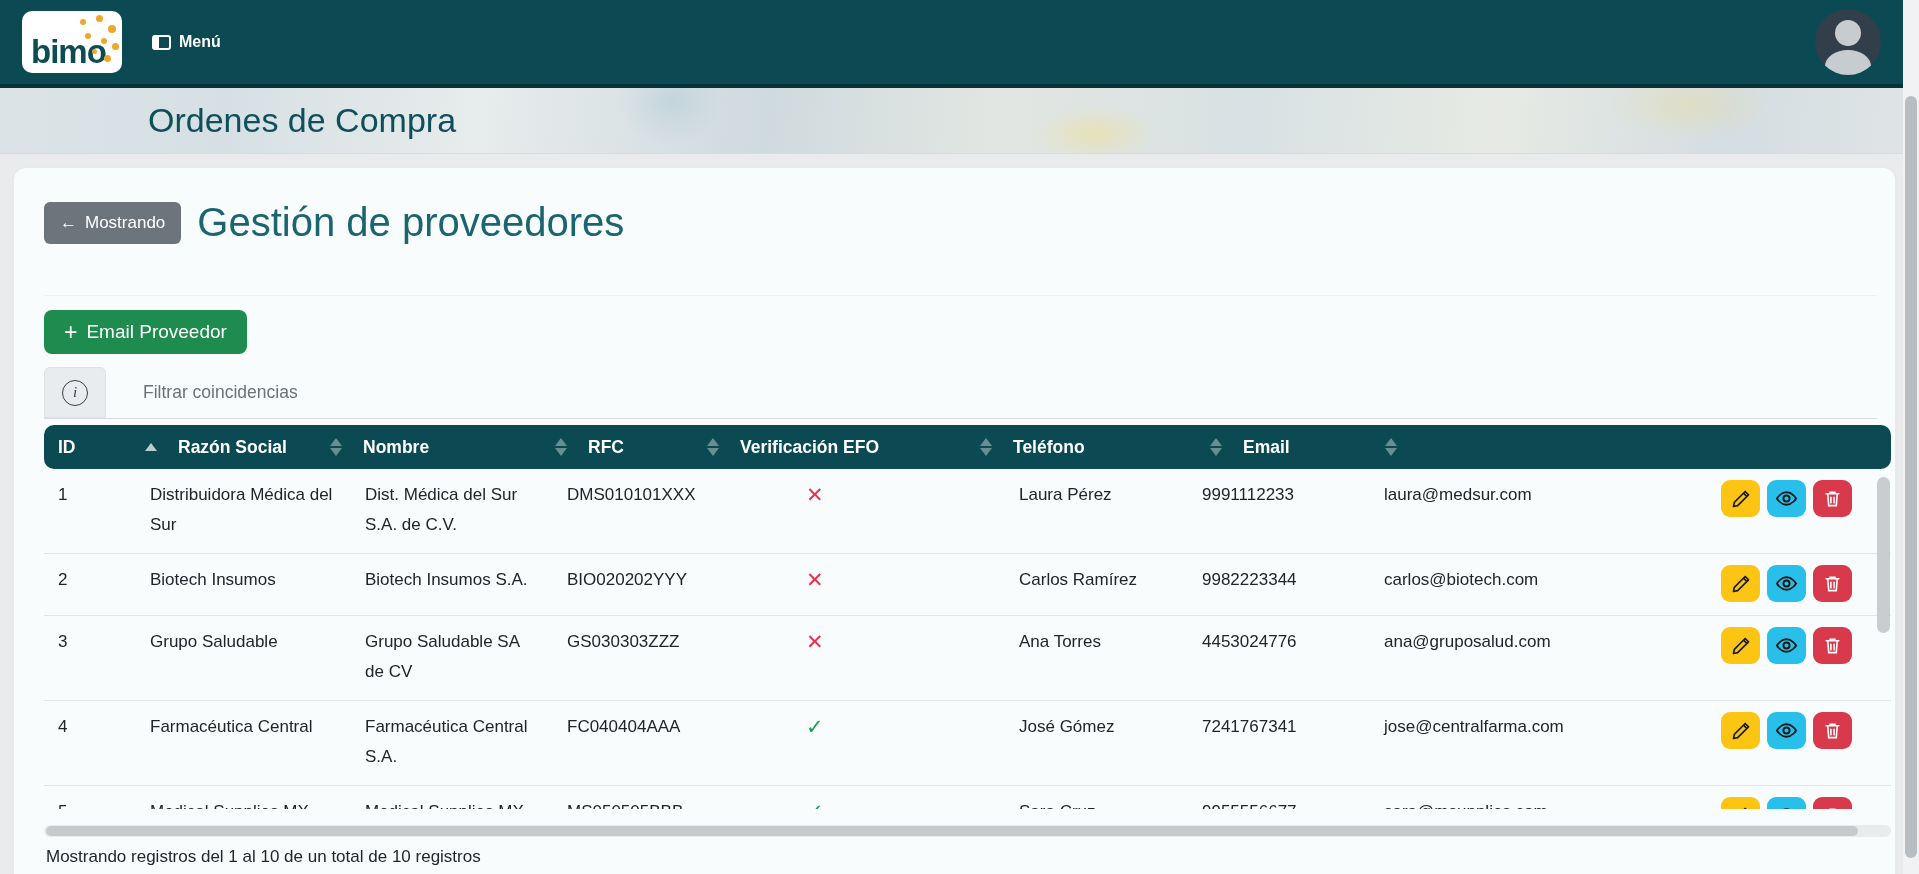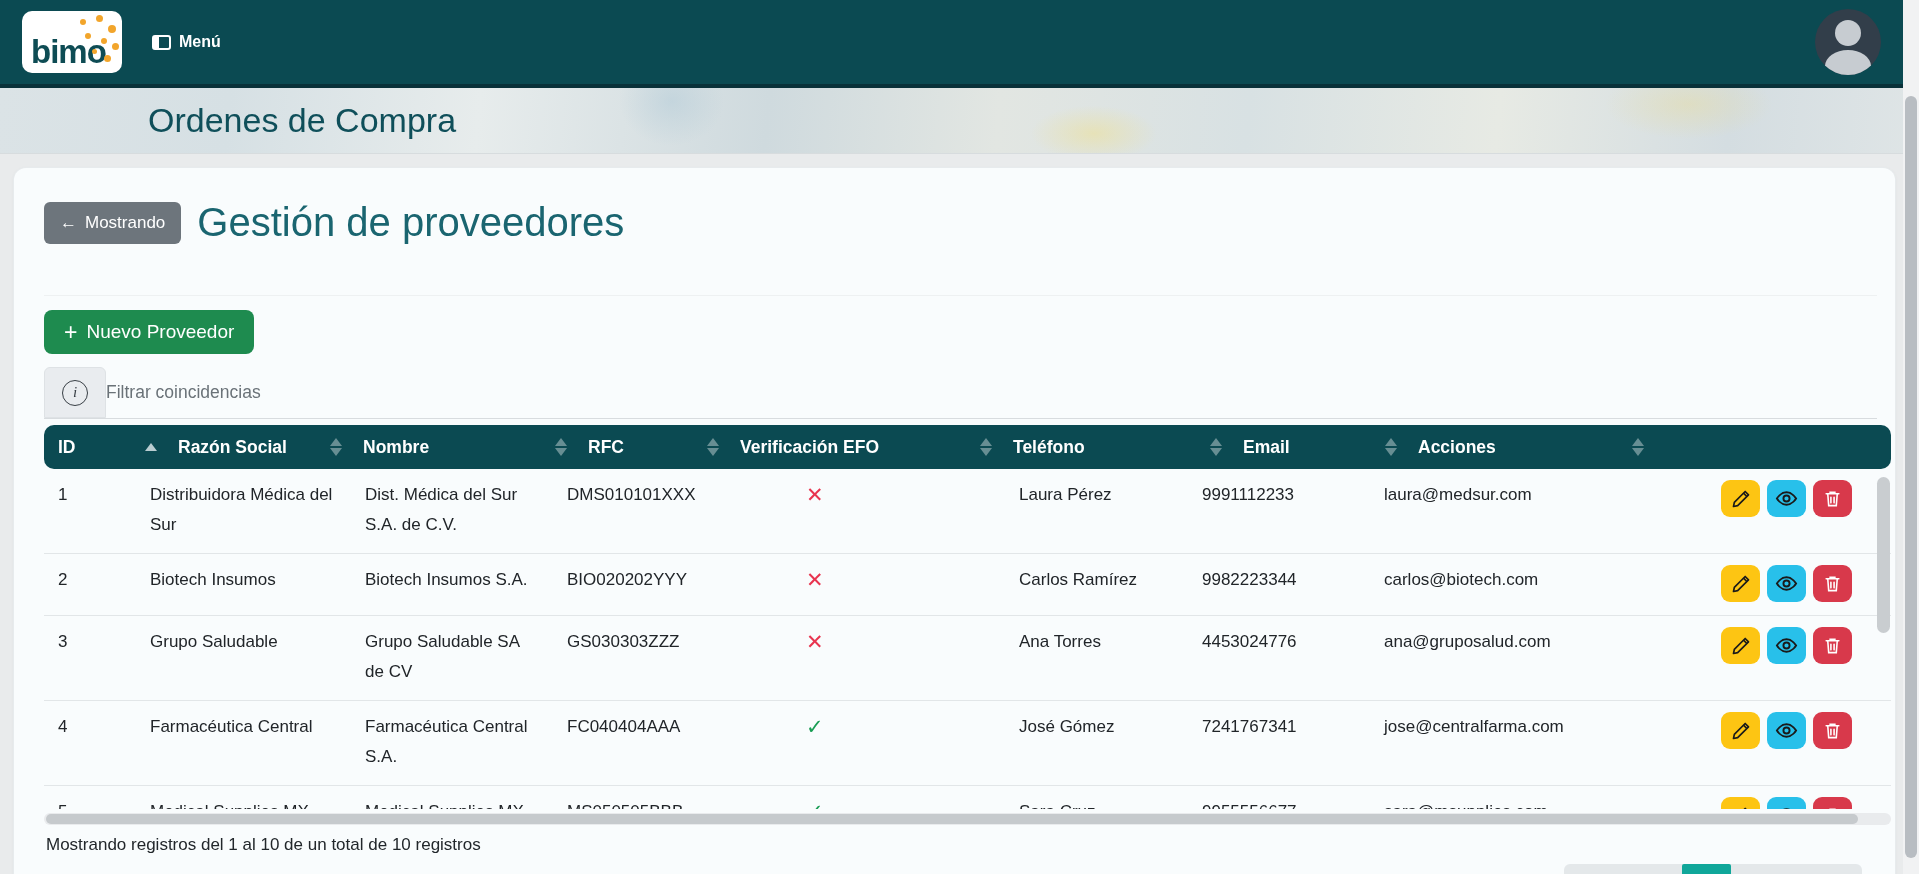--- a/index.html
+++ b/index.html
@@ -57,25 +57,25 @@
   .new-btn .plus { font-size:23px; font-weight:300; line-height:19px; }
 
   .filter-row { margin:13px 0 0 14px; height:52px; display:flex; align-items:stretch;
     border-bottom:1px solid #d8dcdf; }
   .info-box { width:62px; background:#e9ecef; border:1px solid #dee2e5;
     border-radius:6px 6px 0 0; display:flex; align-items:center; justify-content:center; }
   .info-glyph { width:26px; height:26px; border:1.6px solid #383f45; border-radius:50%;
     display:flex; align-items:center; justify-content:center; font-size:15px; font-style:italic;
     font-family:"Liberation Serif", serif; color:#383f45; }
   .filter-input { flex:1; border:none; outline:none; background:transparent;
-    font-size:17.5px; color:#212529; font-family:inherit; }
+    font-size:17.5px; padding-left:16px; color:#212529; font-family:inherit;margin-left:21px; }
   .filter-input::placeholder { color:#6a7278; }
 
   
-  .table-zone { margin:6px 0 4px 14px; width:1847px; position:relative; }
+  .table-zone { margin:6px 0 16px 14px; width:1847px; position:relative; }
   .thead { display:flex; width:1847px; height:44px; background:#0b4a52; border-radius:10px;
     color:#fff; }
   .th { display:flex; align-items:center; padding:0 14px; font-size:17.5px; font-weight:bold;
     position:relative; cursor:pointer; }
   .sort { position:absolute; right:7px; display:flex; flex-direction:column; gap:2px;
     align-items:center; }
   .tri-up { width:0; height:0; border-left:6px solid transparent; border-right:6px solid transparent;
     border-bottom:8px solid rgba(255,255,255,.38); }
   .tri-dn { width:0; height:0; border-left:6px solid transparent; border-right:6px solid transparent;
     border-top:8px solid rgba(255,255,255,.38); }
@@ -149,21 +149,21 @@
     <button class="back-btn">
       <span>←</span>
       <span>Mostrando</span>
     </button>
     <div class="section-title">Gestión de proveedores</div>
   </div>
 
   <div class="toolbar">
     <button class="new-btn">
       <span class="plus">+</span>
-      <span>Nuevo Proveedor</span>
+      <span>Email Proveedor</span>
     </button>
   </div>
 
   <div class="filter-row">
     <div class="info-box">
       <span class="info-glyph">i</span>
     </div>
     <input class="filter-input" type="text" placeholder="Filtrar coincidencias" style="">
   </div>
 
@@ -205,27 +205,20 @@
         </div>
         <div class="th" style="width: 230px;">
           <span>Teléfono</span>
           <span class="sort both">
             <span class="tri-up"></span>
             <span class="tri-dn"></span>
           </span>
         </div>
         <div class="th" style="width: 175px;">
           <span>Email</span>
-          <span class="sort both">
-            <span class="tri-up"></span>
-            <span class="tri-dn"></span>
-          </span>
-        </div>
-        <div class="th" style="width: 247px;">
-          <span>Acciones</span>
           <span class="sort both">
             <span class="tri-up"></span>
             <span class="tri-dn"></span>
           </span>
         </div>
       </div>
     <div class="tbody-clip">
       <table>
         <colgroup>
           <col style="width:92px">

